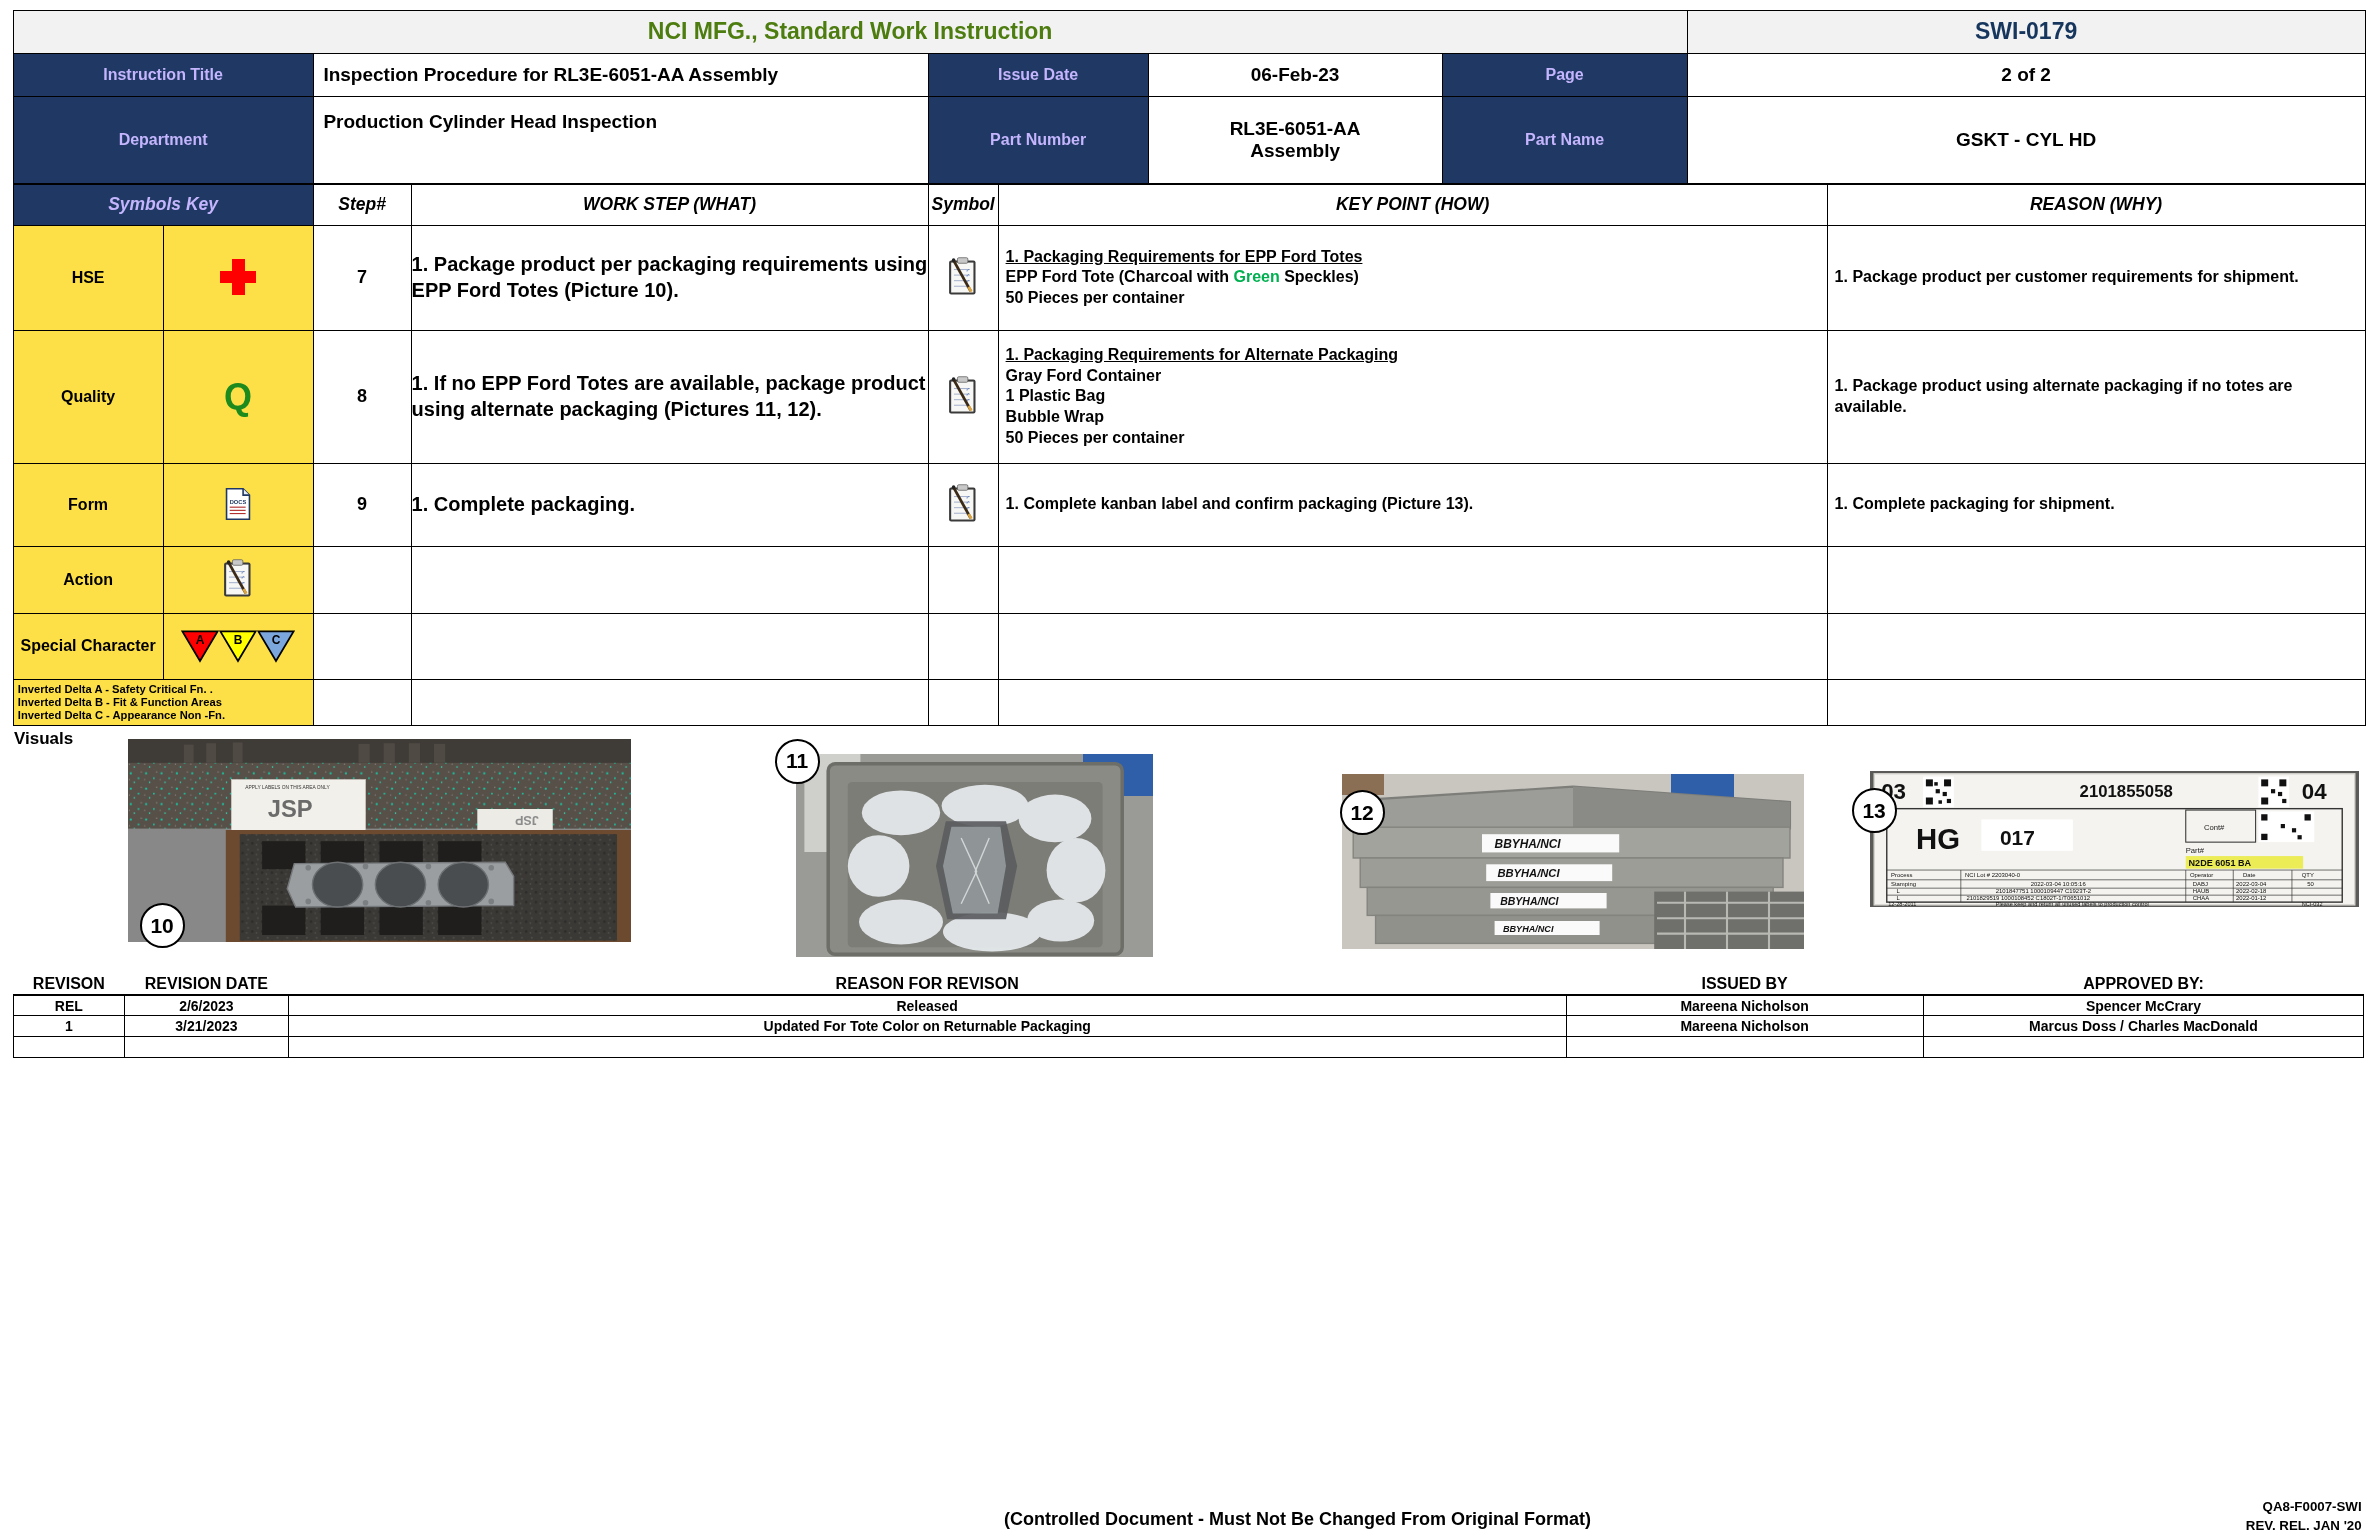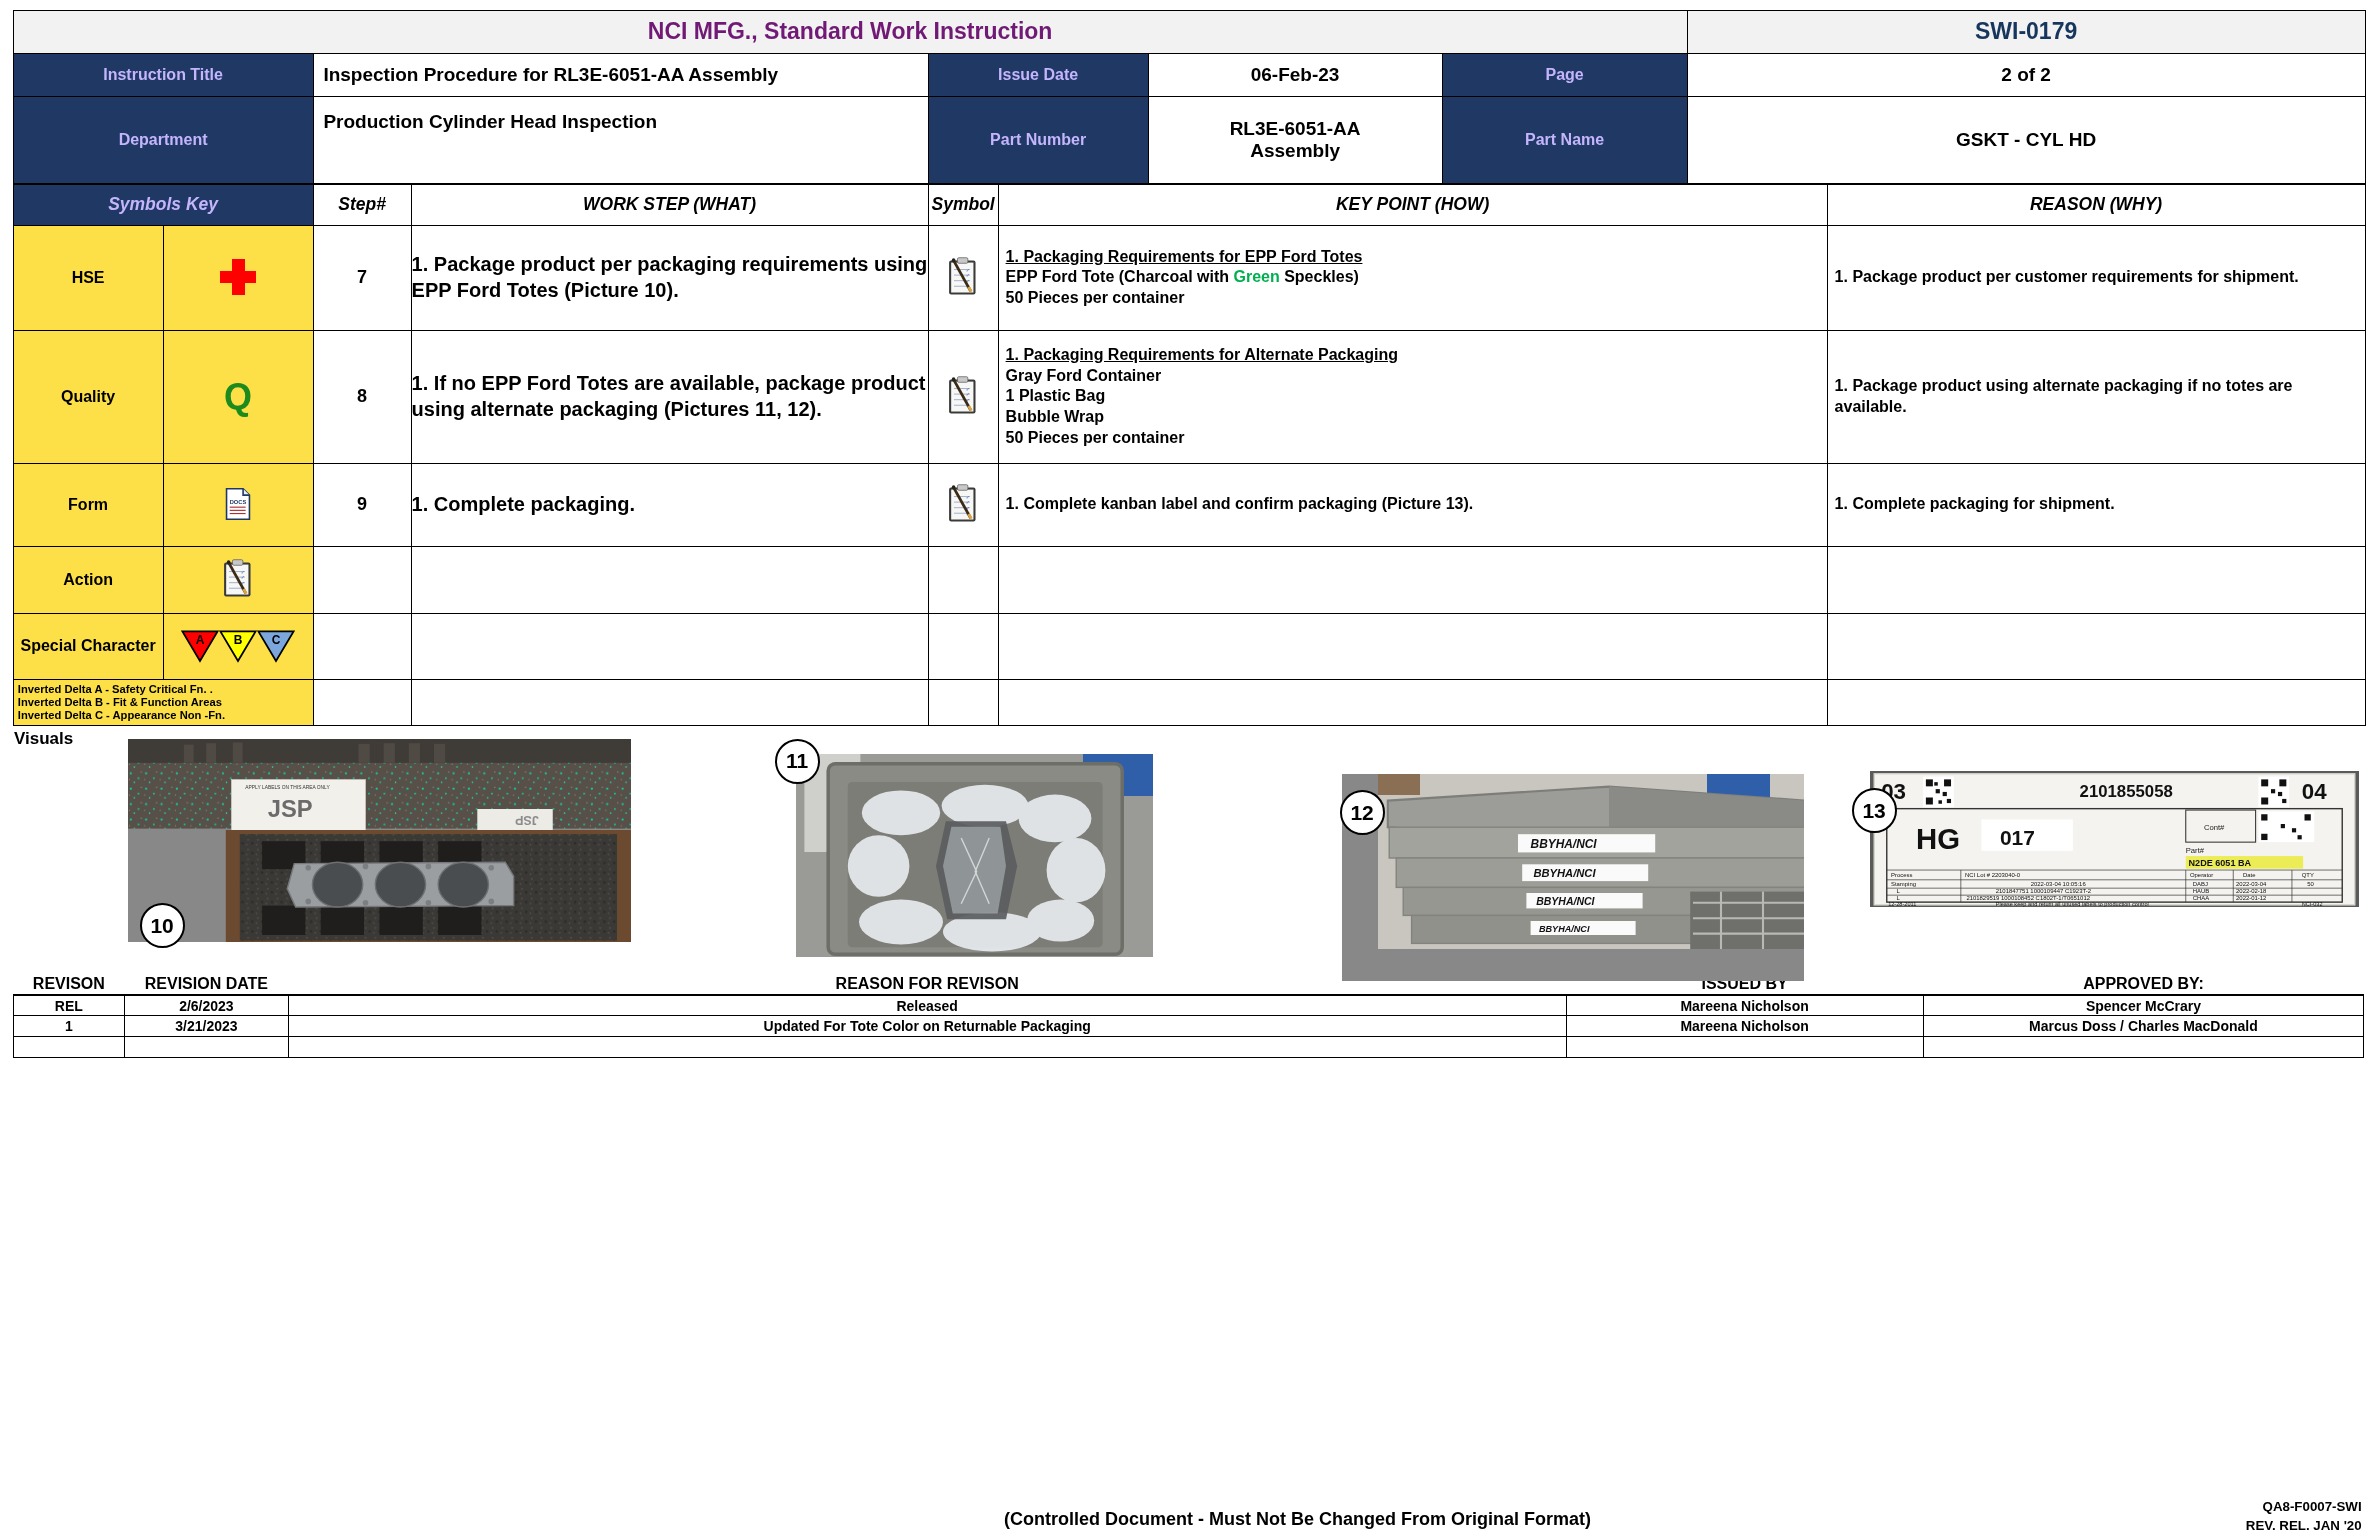--- a/index.html
+++ b/index.html
@@ -15,21 +15,21 @@
 
   table.grid { border-collapse:collapse; table-layout:fixed; width:100%; }
   table.grid td { border:1.4px solid #000; vertical-align:middle; }
 
   .navy { background:#1F3864; color:#c4b5fd; font-weight:bold; text-align:center; }
   .lightblue { background:#fde047; }
   .ltgray { background:#F2F2F2; }
 
   
   .hdr-title {
-    text-align:center; font-weight:bold; font-size:23px; color:#701a75;
+    text-align:center; font-weight:bold; font-size:23px; color:#4d7c0f;
     padding:7px 0;
   }
   .hdr-code {
     text-align:center; font-weight:bold; font-size:23px; color:#17365D;
   }
   .lbl { font-size:16px; font-weight:bold; }
   .val { font-size:19px; font-weight:bold; padding-left:9.8px;margin-left:28px; }
   .val-c { font-size:19px; font-weight:bold; text-align:center; }
 
   
@@ -442,21 +442,21 @@
         <path d="M214 96 L300 96 L316 160 L300 236 L216 236 L200 160 Z" fill="#5a5c5f" opacity="0.92"></path>
         <path d="M222 104 L292 104 L300 160 L288 228 L224 228 L210 160 Z" fill="#cdd6da" opacity="0.45"></path>
         <g stroke="#ffffff" stroke-width="2" opacity="0.6" fill="none">
           <path d="M236 120 L258 168 L236 214"></path>
             <path d="M276 120 L256 168 L276 214"></path>
         </g>
       </svg>
     </div>
     <div class="badge" style="left:762px; top:12.6px;">11</div>
 
-    <div class="photo" style="left:1329px; top:48px; width:462px; height:207px;padding-left:36px;">
+    <div class="photo" style="left:1329px; top:48px; width:462px; height:175px;">
       <svg viewBox="0 0 660 250" width="462" height="175" preserveAspectRatio="none">
         <rect width="660" height="250" fill="#c9c6bf"></rect>
         <rect x="470" y="0" width="90" height="40" fill="#2f5fa8"></rect>
         <rect x="0" y="0" width="60" height="30" fill="#8b6f55"></rect>
 
         <path d="M14 38 L330 18 L640 40 L640 78 L330 96 L14 76 Z" fill="#9c9c98" stroke="#7d7d79" stroke-width="3"></path>
         <path d="M330 18 L640 40 L640 78 L330 96 Z" fill="#8a8a86"></path>
 
         <g>
           <rect x="16" y="76" width="624" height="44" fill="#a3a39e" stroke="#84847f" stroke-width="2"></rect>

